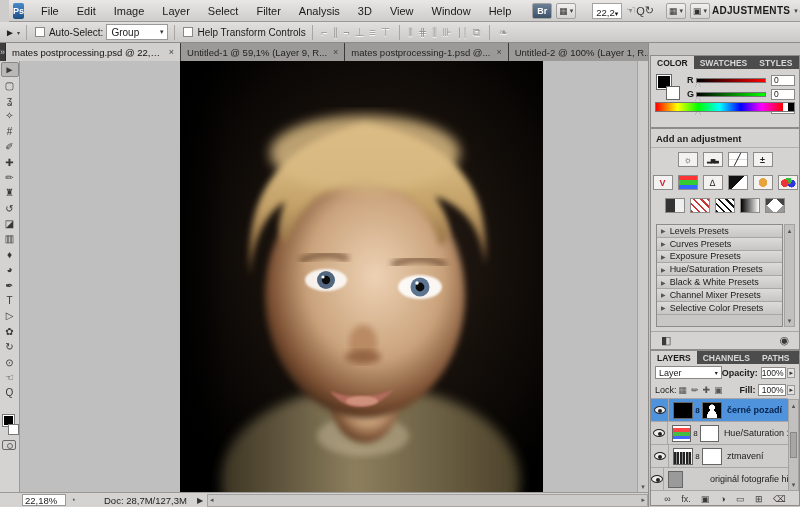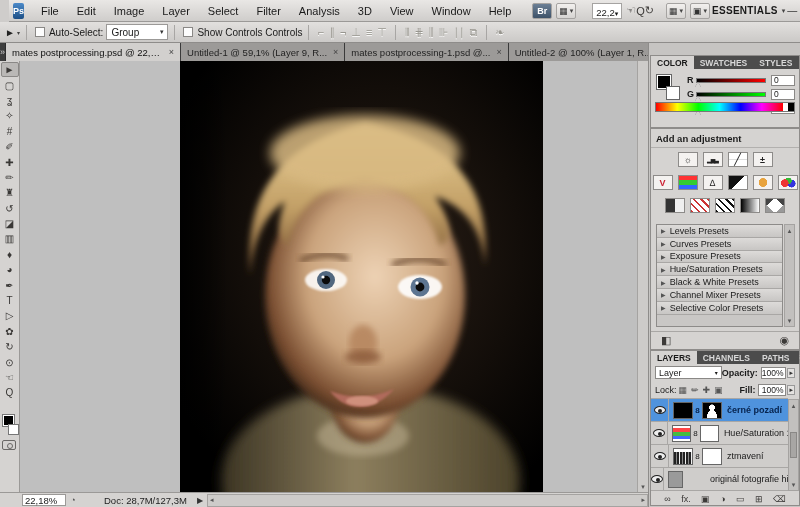--- a/index.html
+++ b/index.html
@@ -218,40 +218,40 @@
     <span class="mb-sep"></span>
     <div class="mb-btn">
       <span>▦</span>
       <span class="car">▾</span>
     </div>
     <div class="mb-btn">
       <span>▣</span>
       <span class="car">▾</span>
     </div>
     <span class="spacer"></span>
-    <span class="workspace">ESSENTIALS</span>
+    <span class="workspace">ADJUSTMENTS</span>
     <span style="font-size:7px;color:#444">▾</span>
     <span class="winctl">—</span>
     <span class="winctl">▢</span>
 
   </div>
 
   <div class="optionsbar">
     <span style="font-size:10px;color:#222">►</span>
     <span style="font-size:6px;color:#444;margin-left:2px">▾</span>
     <span class="opt-sep"></span>
     <span class="checkbox"></span>
     <span>Auto-Select:</span>
     <div class="dd">
       <span>Group</span>
       <span class="car">▾</span>
     </div>
     <span class="opt-sep"></span>
     <span class="checkbox"></span>
-    <span>Show Controls Controls</span>
+    <span>Help Transform Controls</span>
     <span class="opt-sep"></span>
     <span>
       
     <span class="ghost-ic">⌐</span><span class="ghost-ic">∥</span><span class="ghost-ic">¬</span><span class="ghost-ic">⊥</span><span class="ghost-ic">≡</span><span class="ghost-ic">⊤</span></span>
     <span class="opt-sep"></span>
     <span>
       
     <span class="ghost-ic">⫴</span><span class="ghost-ic">⋕</span><span class="ghost-ic">⫼</span><span class="ghost-ic">⊪</span><span class="ghost-ic">∣∣</span><span class="ghost-ic">⧉</span></span>
     <span class="opt-sep"></span>
     <span class="ghost-ic">❧</span>

